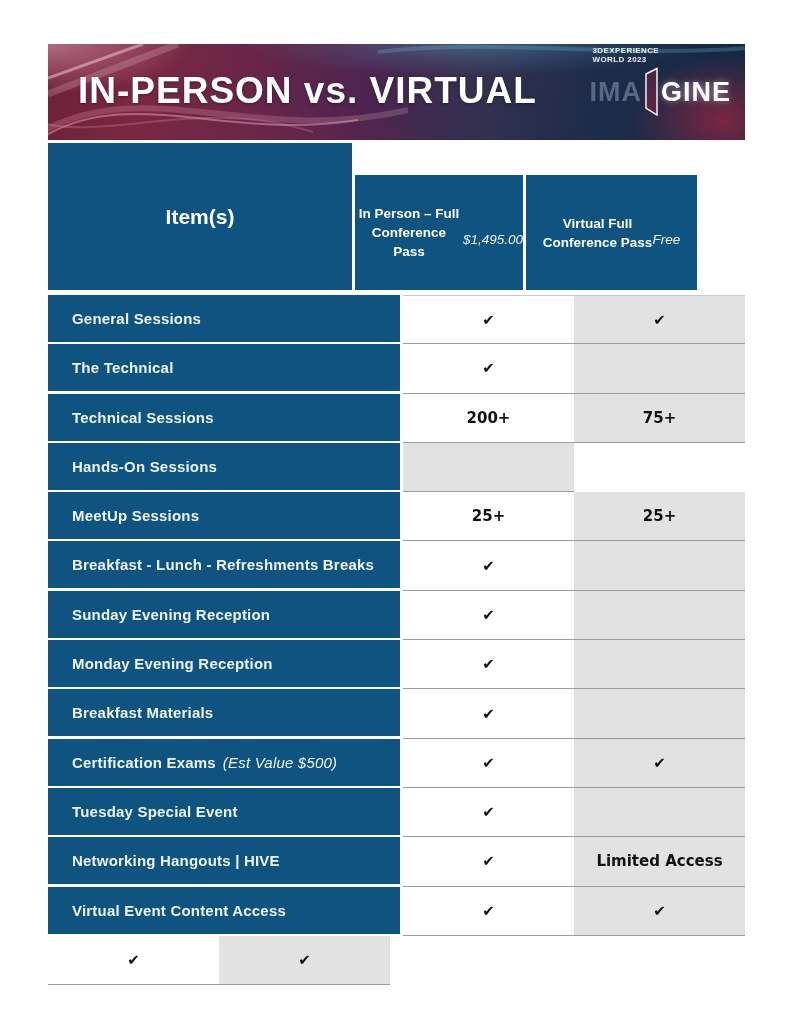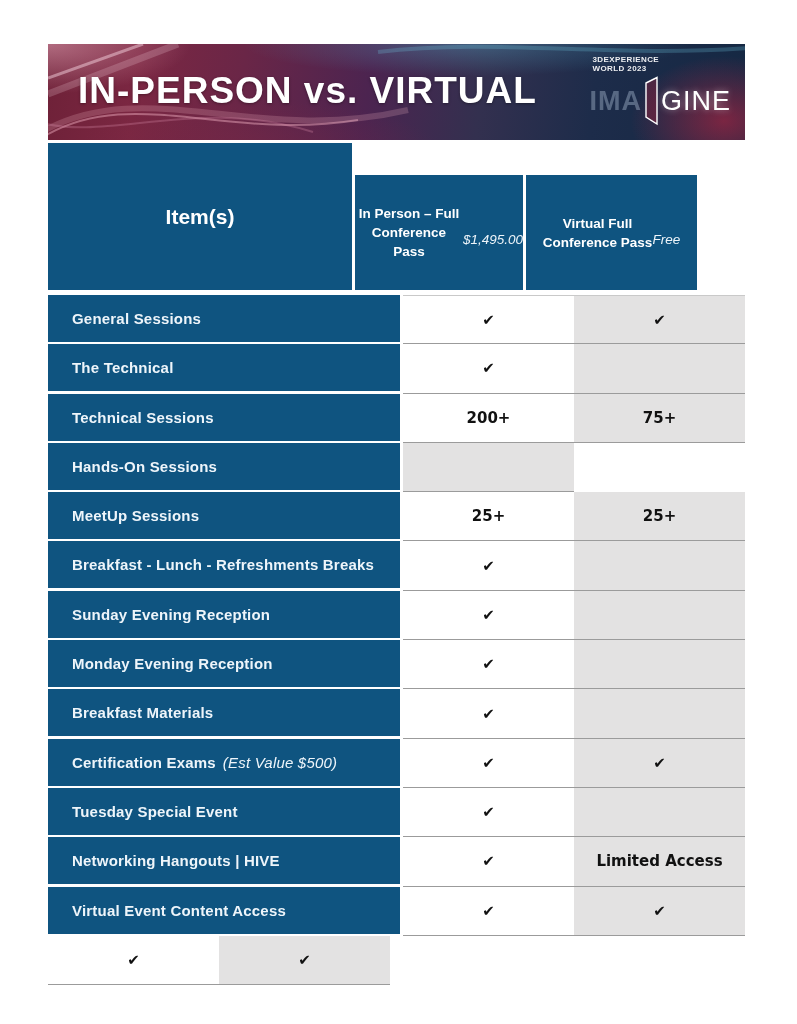--- a/index.html
+++ b/index.html
@@ -28,26 +28,26 @@
       radial-gradient(ellipse 320px 46px at 60% 0%, rgba(90,185,215,.32), transparent 70%),
       radial-gradient(ellipse 130px 90px at 97% 80%, rgba(205,35,65,.55), transparent 72%),
       radial-gradient(ellipse 260px 70px at 30% 110%, rgba(120,40,70,.45), transparent 70%);
   }
   .banner-swirls{ position:absolute; inset:0; width:100%; height:100%; }
   .banner-title{
     position:absolute; left:30px; top:50%; transform:translateY(-52%);
     font-size:37px; font-weight:bold; color:#ffffff; letter-spacing:1px;
     text-shadow:0 1px 3px rgba(0,0,0,.35); white-space:nowrap;
   }
-  .logo{ position:absolute; right:14px; top:11px; color:#fff; text-align:left; }
+  .logo{ position:absolute; right:14px; top:2px; color:#fff; text-align:left; }
   .logo-brand{ font-size:8px; font-weight:bold; line-height:9px; letter-spacing:.4px; opacity:.92; margin-left:3px; }
   .logo-word{ display:flex; align-items:center; margin-top:3px; }
   .logo-ima{ font-size:27px; font-weight:bold; letter-spacing:1px; color:rgba(186,204,226,.38); }
   .logo-door{ width:17px; height:50px; margin:0 1px; flex:0 0 auto; }
-  .logo-gine{ font-size:27px; font-weight:normal; letter-spacing:1px; color:#ffffff; text-shadow:0 0 6px rgba(255,255,255,.45); }
+  .logo-gine{ font-size:27px; font-weight:bold; letter-spacing:1px; color:#ffffff; text-shadow:0 0 6px rgba(255,255,255,.45); }
 
   
   .thead{ position:absolute; left:48px; top:143px; width:697px; height:147px; display:flex; }
   .th-item{
     width:304px; margin-right:3px; background:var(--blue); color:#fff;
     display:flex; align-items:center; justify-content:center;
     font-size:21px; font-weight:bold;
   }
   .th-col{
     width:168px; margin-right:3px; background:var(--blue); color:#fff;

